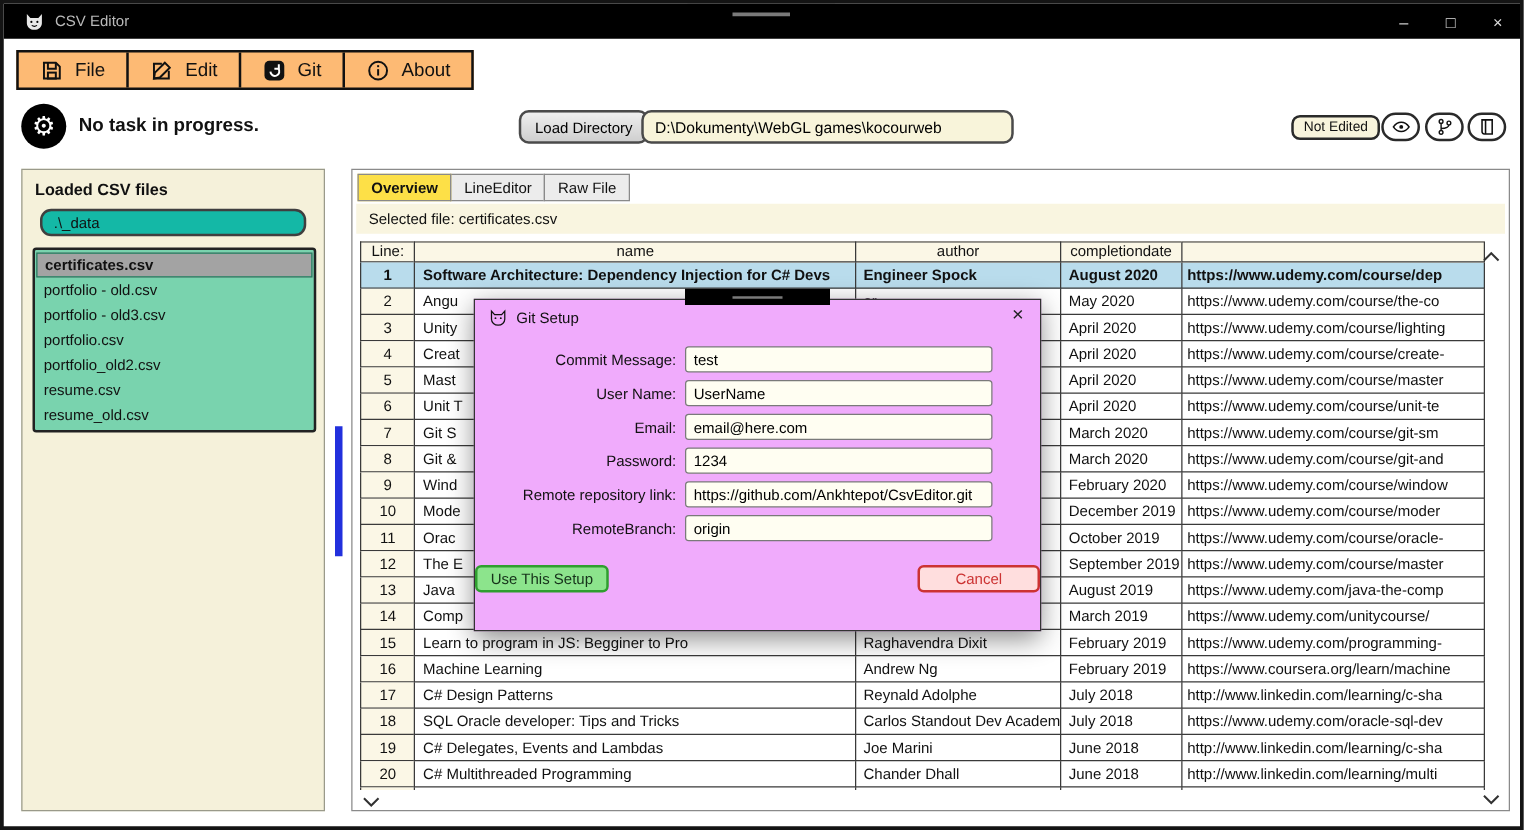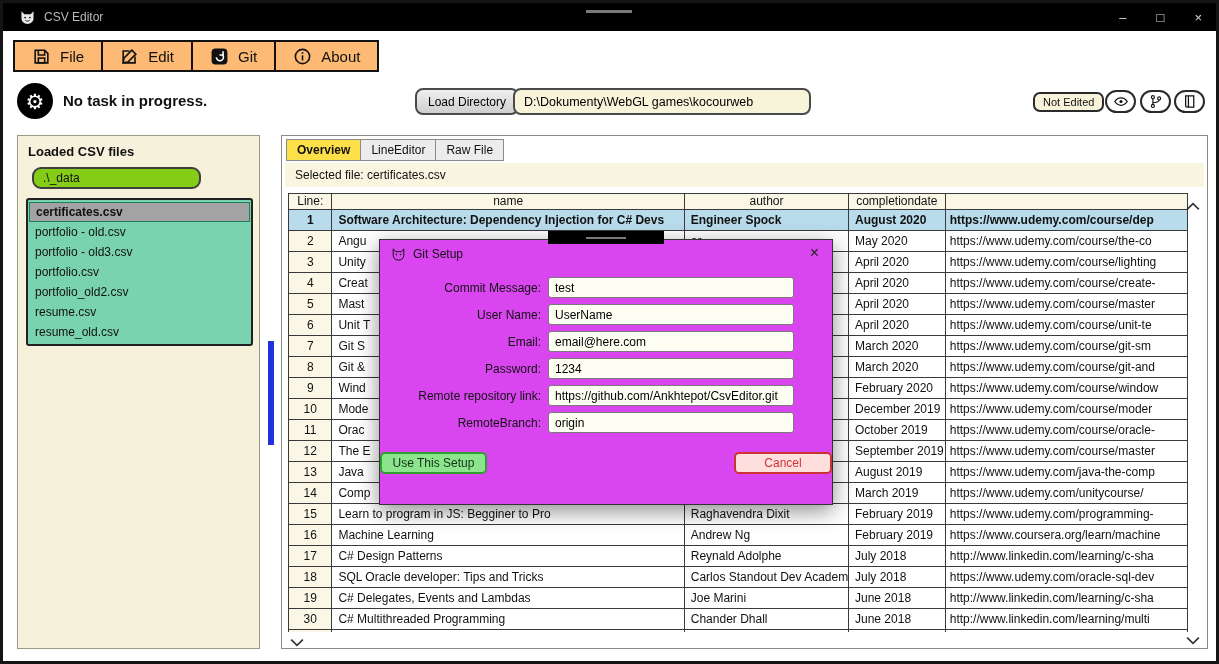--- a/index.html
+++ b/index.html
@@ -51,22 +51,22 @@
               border-radius:12px; background:#fff; display:flex; align-items:center;
               justify-content:center; cursor:pointer; }
   .pill-btn .pic { width:18px; height:15px; }
   .pill-btn svg { width:100%; height:100%; }
   #pill1 { left:1102px; } #pill2 { left:1137px; } #pill3 { left:1171px; }
 
   
   .sidebar { position:absolute; left:14px; top:132px; width:243px; height:514px;
              background:#f5f1da; border:1px solid #9a9a8a; }
   .sidebar-title { font-size:13px; font-weight:bold; padding:8px 0 0 10px; }
-  .dir-pill { position:absolute; left:14px; top:31px; width:169px; height:22px;
-              background:#84cc16; border:2px solid #3f3f3f; border-radius:9px;
+  .dir-pill { position:absolute; left:14px; top:31px; width:213px; height:22px;
+              background:#14b8a6; border:2px solid #3f3f3f; border-radius:9px;
               font-size:12px; line-height:18px; padding-left:9px; cursor:pointer; }
   .filelist { position:absolute; left:8px; top:62px; width:227px; height:148px;
               background:#79d3ae; border:2px solid #222; border-radius:3px;
               padding:2px 1px; overflow:hidden; }
   .file-item { height:20px; line-height:20px; font-size:12px; padding-left:6px;
                white-space:nowrap; overflow:hidden; cursor:pointer; }
   .file-item.selected { background:#a3a3a3; border:1px solid #1e7f5f; font-weight:bold;
                         line-height:18px; }
 
   .blue-bar { position:absolute; left:265px; top:338px; width:6px; height:104px;
@@ -100,21 +100,21 @@
   .trow.sel .c-line { background:#b9dcec; }
 
   .scroll-chevron { position:absolute; width:14px; height:9px; }
   .scroll-chevron svg { width:100%; height:100%; }
   #sc-up    { right:7px; top:61px; }
   #sc-down  { right:7px; bottom:8px; }
   #sc-left  { left:8px;  bottom:6px; }
 
   
   .dialog { position:absolute; left:376px; top:236px; width:454px; height:266px;
-            background:#d946ef; border:1px solid #333;
+            background:#f0abfc; border:1px solid #333;
             box-shadow:0 6px 20px rgba(0,0,0,0.45); z-index:100; }
   .dialog-grip { position:absolute; top:-9px; left:168px; width:116px; height:13px;
                  background:#000; display:flex; align-items:center; justify-content:center; }
   .dialog-grip .grip { width:40px; height:2px; background:#7a7a7a; }
   .dialog-titlebar { height:28px; display:flex; align-items:center; gap:7px;
                      padding-left:11px; font-size:12px; }
   .dialog-close { position:absolute; right:13px; top:5px; font-size:16px; color:#222;
                   cursor:pointer; line-height:1; }
   .dialog-fields { padding-top:6px; }
   .field-row { display:flex; align-items:center; height:27px; padding-right:38px; }
@@ -370,21 +370,21 @@
           <div class="c-link">https://www.udemy.com/oracle-sql-dev</div>
         </div>
         <div class="trow">
           <div class="c-line">19</div>
           <div class="c-name">C# Delegates, Events and Lambdas</div>
           <div class="c-author">Joe Marini</div>
           <div class="c-date">June 2018</div>
           <div class="c-link">http://www.linkedin.com/learning/c-sha</div>
         </div>
         <div class="trow">
-          <div class="c-line">30</div>
+          <div class="c-line">20</div>
           <div class="c-name">C# Multithreaded Programming</div>
           <div class="c-author">Chander Dhall</div>
           <div class="c-date">June 2018</div>
           <div class="c-link">http://www.linkedin.com/learning/multi</div>
         </div>
         <div class="trow">
           <div class="c-line">21</div>
           <div class="c-name"></div>
           <div class="c-author"></div>
           <div class="c-date"></div>

